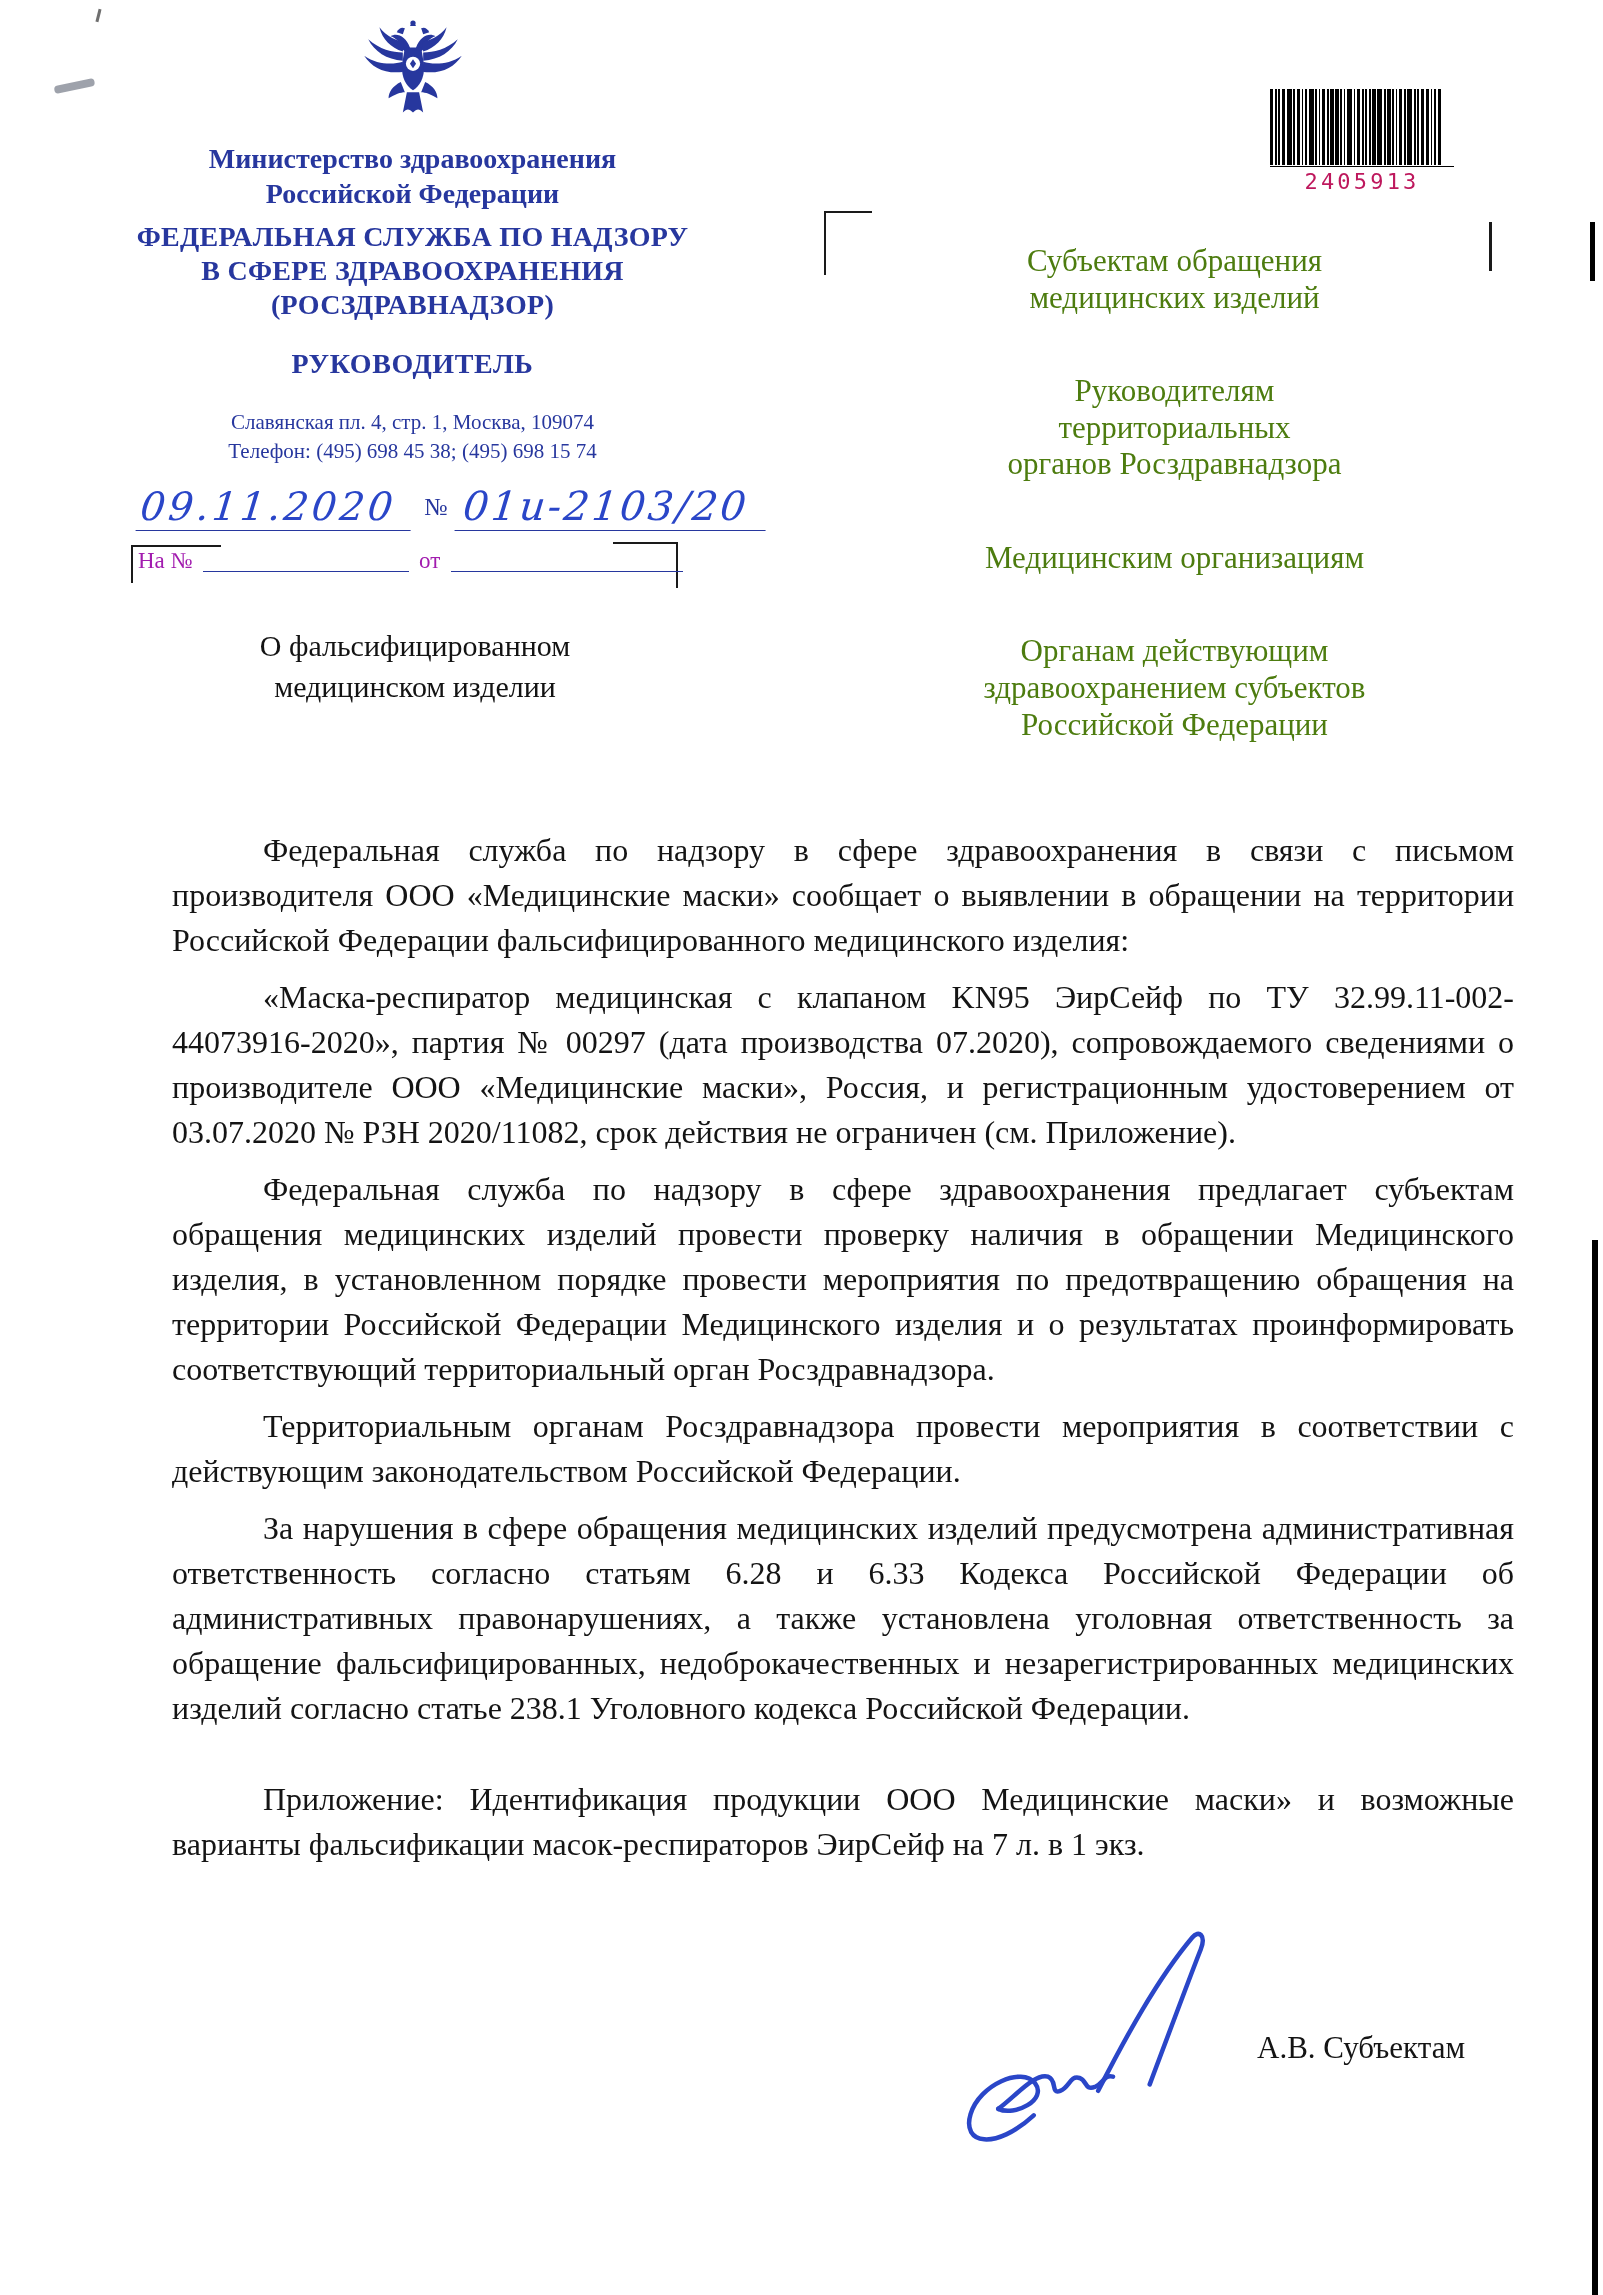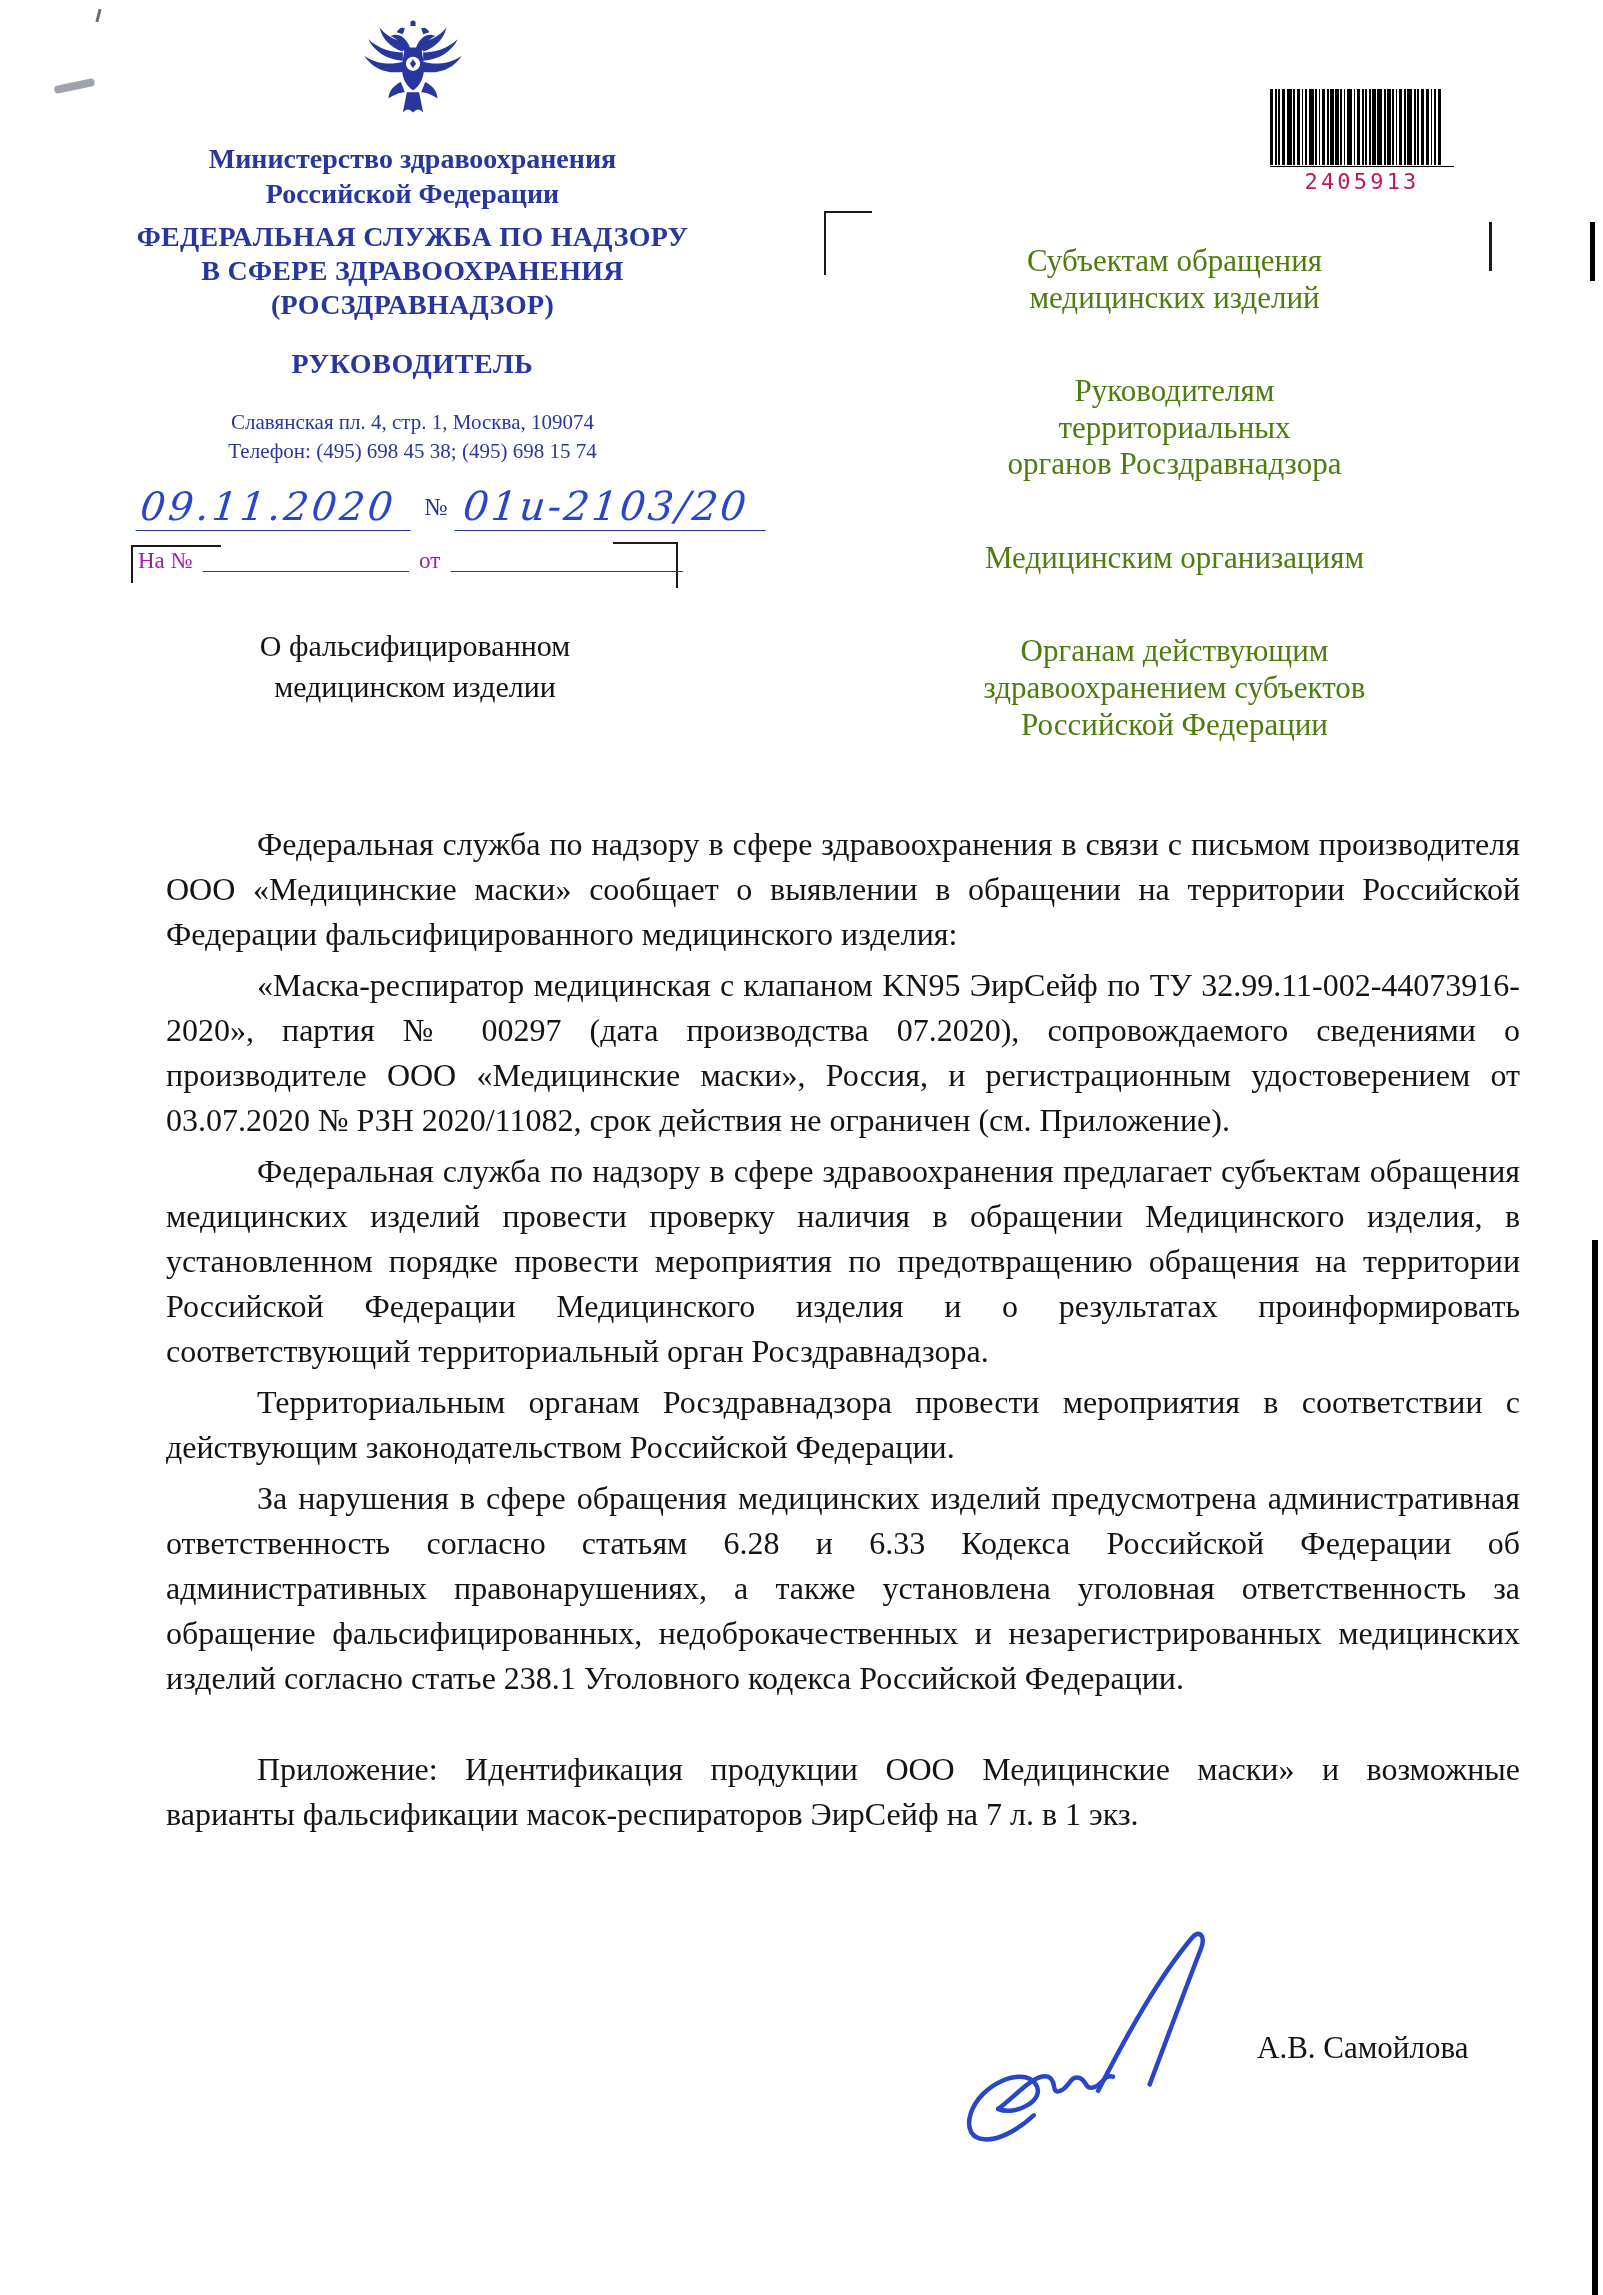--- a/index.html
+++ b/index.html
@@ -52,21 +52,21 @@
   
   .recipients{position:absolute;left:917px;top:243px;width:515px;text-align:center;font-size:31px;line-height:1.18;color:#4d7c0f;}
   .recipient{margin-bottom:57px;}
   .recipient:nth-child(3){}
 
   
   .subject{position:absolute;left:209px;top:626px;width:412px;text-align:center;font-size:30px;line-height:1.35;color:#131313;}
 
   
   .body-text{position:absolute;left:160px;top:816px;width:1366px;font-size:32px;line-height:45px;text-align:justify;color:#141414;}
-  .body-text p{margin:6px;text-indent:91px;}
+  .body-text p{margin:12px;text-indent:91px;}
   .body-text p.attachment{margin-top:46px;}
 
   
   .sig-flourish{position:absolute;left:937px;top:1922px;}
   .sig-name{position:absolute;left:1257px;top:2030px;font-size:31px;color:#141414;white-space:nowrap;}
 </style>
 </head>
 <body>
 
 <div class="smudge"></div>
@@ -188,14 +188,14 @@
   <p class="attachment">Приложение: Идентификация продукции ООО Медицинские маски» и возможные варианты фальсификации масок-респираторов ЭирСейф на 7 л. в 1 экз.</p>
 </div>
 
 <svg class="sig-flourish" width="303" height="232" viewBox="0 0 470 360">
   <g fill="none" stroke="#2a46c8" stroke-width="7" stroke-linecap="round">
     <path d="M150 300 C90 355 38 345 52 298 C66 252 132 224 152 250 C172 276 120 302 95 290"></path>
     <path d="M95 290 C122 270 152 234 172 240 C187 245 176 268 191 262 C206 256 206 238 221 242 C233 246 229 262 245 256 C259 250 259 236 273 240"></path>
     <path d="M250 262 C292 180 342 88 396 24 C406 12 418 20 409 43 C398 70 360 172 330 252"></path>
   </g>
 </svg>
-<div class="sig-name">А.В. Самойлова</div>
+<div class="sig-name">А.В. Субъектам</div>
 
 
 </body></html>

